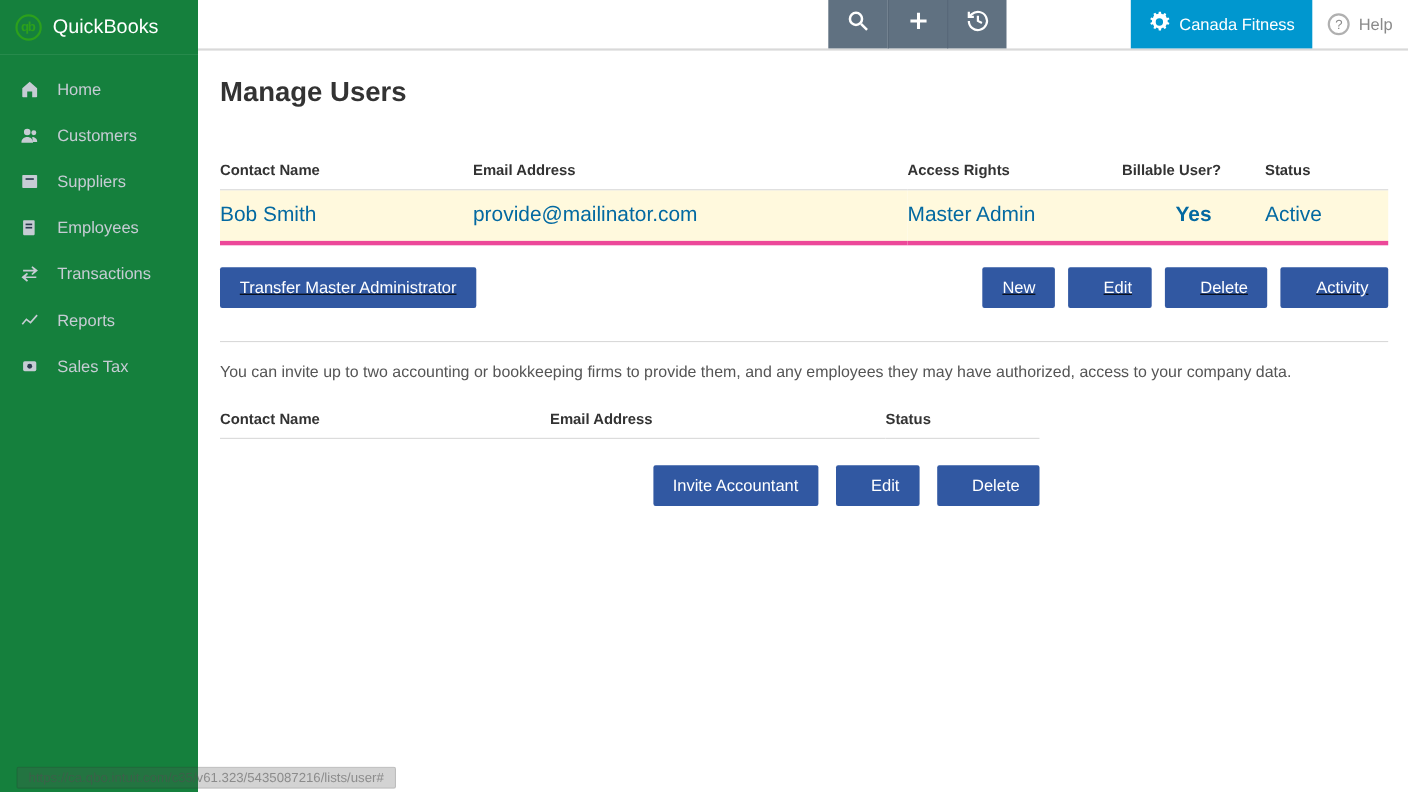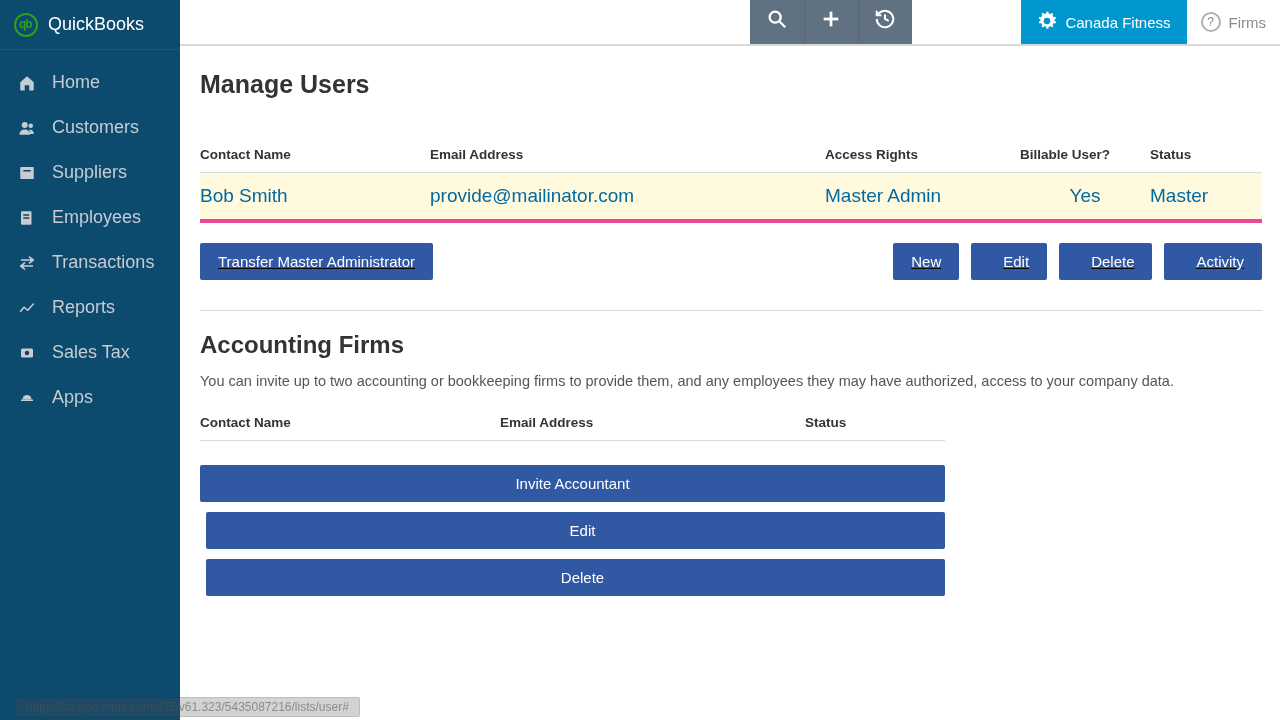--- a/index.html
+++ b/index.html
@@ -1,28 +1,28 @@
 <!DOCTYPE html>
 <html><head>
 <meta charset="utf-8">
 <style>
   * { box-sizing: border-box; margin: 0; padding: 0; }
   html, body { width: 1280px; height: 720px; font-family: "Helvetica Neue", Arial, sans-serif; overflow: hidden; background:#fff; }
   body { display: flex; }
 
   
-  .sidebar { width: 180px; height: 720px; background: #0c4a6e; color: #c6ccd4; display: flex; flex-direction: column; }
+  .sidebar { width: 180px; height: 720px; background: #15803d; color: #c6ccd4; display: flex; flex-direction: column; }
   .logo { height: 50px; display: flex; align-items: center; padding: 0 14px; border-bottom: 1px solid rgba(255,255,255,0.08); }
   .logo-mark { width: 24px; height: 24px; border: 2.5px solid #2ca01c; border-radius: 50%; position: relative; margin-right: 10px; }
   .logo-mark:before { content: "qb"; color: #2ca01c; font-weight: bold; font-size: 12px; position: absolute; left: 3px; top: 2px; letter-spacing: -1px; }
   .logo-text { color: #fff; font-size: 18px; font-weight: 400; }
   .nav { padding-top: 10px; }
   .nav-item { display: flex; align-items: center; padding: 12px 16px; cursor: pointer; color: #c6ccd4; }
   .nav-icon { width: 22px; height: 18px; margin-right: 14px; display: inline-flex; align-items: center; justify-content: center; color:#c6ccd4; }
-  .nav-label { font-size: 18px; }
+  .nav-label { font-size: 15px; }
 
   
   .main { flex: 1; height: 633px; display: flex; flex-direction: column; }
   .topbar { height: 46px; border-bottom: 2px solid #d9d9d9; display: flex; align-items: stretch; justify-content: space-between; }
   .tool-center { display: flex; margin: 0 auto; }
   .tool { width: 54px; background:#607181; color:#fff; display:flex; align-items:center; justify-content:center; border-left:1px solid #566677; cursor:pointer; font-size:22px; }
   .tool:first-child { border-left:none; }
   .top-right { display:flex; align-items:stretch; }
   .company-btn { background:#0097cf; color:#fff; display:flex; align-items:center; padding:0 16px; font-size:15px; cursor:pointer; gap:8px; }
   .help-btn { display:flex; align-items:center; padding:0 14px; gap:8px; color:#8a8a8a; cursor:pointer; font-size:15px; }
@@ -44,26 +44,26 @@
   .action-right { display:flex; gap:6px; }
 
   hr.divider { border: none; border-top: 1px solid #d9d9d9; margin-bottom: 20px; }
 
   h2.firms { font-size:24px; font-weight:bold; color:#333; margin-bottom:14px; }
   p.firms-desc { font-size:14.5px; color:#555; margin-bottom:18px; }
 
   table.firms { width: 745px; border-collapse: collapse; margin-bottom: 24px; }
   table.firms th { text-align: left; font-size:13.5px; color:#333; padding: 8px 0 10px 0; border-bottom: 1px solid #d9d9d9; font-weight:bold; }
 
-  .firms-actions { width: 745px; display:flex; justify-content:flex-end; gap:10px;flex-direction:column; }
+  .firms-actions { width: 745px; display:flex; justify-content:flex-end; gap:10px; }
 
   .col-name   { width: 230px; }
   .col-email  { width: 395px; }
   .col-access { width: 195px; }
-  .col-bill   { width: 130px; text-align:center; }
+  .col-bill   { width: 130px; text-align:center;font-weight:bold; }
   .col-status { width: auto; }
   th.col-bill, td.col-bill { text-align:center; }
 
   .firms .col-name  { width: 300px; }
   .firms .col-email { width: 305px; }
   .firms .col-status{ width: 140px; }
 
   .status-url { position:absolute; bottom:3px; left:15px; background:rgba(80,80,80,0.25); color:rgba(80,80,80,0.55); font-size:12px; padding:2px 10px; border:1px solid rgba(0,0,0,0.1); border-radius:2px; }
 </style>
 </head>
@@ -130,29 +130,20 @@
       <span class="nav-label">Reports</span>
     </div>
     <div class="nav-item">
       <span class="nav-icon">
         <svg viewBox="0 0 24 24" width="18" height="18" fill="currentColor">
             <rect x="4" y="6" width="16" height="12" rx="2"></rect>
             <circle cx="12" cy="12" r="3" fill="#2b3b4f"></circle>
           </svg>
       </span>
       <span class="nav-label">Sales Tax</span>
-    </div>
-    <div class="nav-item">
-      <span class="nav-icon">
-        <svg viewBox="0 0 24 24" width="18" height="18" fill="currentColor">
-            <path d="M6 14a6 6 0 1 1 12 0H6z"></path>
-            <path d="M4 14h16v2H4z"></path>
-          </svg>
-      </span>
-      <span class="nav-label">Apps</span>
     </div>
   </nav>
 </aside>
 
 <div class="main">
 
   <div class="topbar">
     <div style="width:460px"></div>
     <div class="tool-center">
       <div class="tool">
@@ -185,21 +176,21 @@
       <div class="company-btn">
         <span class="gear-icon">
           <svg viewBox="0 0 24 24">
               <path d="M12 8a4 4 0 1 0 0 8 4 4 0 0 0 0-8zm9 4l2 1-1 2-2-.5a8 8 0 0 1-1.2 2l.7 2-2 1-1.4-1.6A8 8 0 0 1 14 19l-.3 2.2h-2.4L11 19a8 8 0 0 1-2.1-.9L7.5 19.7l-2-1 .7-2A8 8 0 0 1 5 14.5l-2 .5-1-2 2-1a8 8 0 0 1 0-2l-2-1 1-2 2 .5A8 8 0 0 1 6.2 5l-.7-2 2-1L9 3.6A8 8 0 0 1 11 3l.3-2.2h2.4L14 3a8 8 0 0 1 2.1.9L17.5 2.3l2 1-.7 2A8 8 0 0 1 20 7.5l2-.5 1 2-2 1a8 8 0 0 1 0 2z"></path>
             </svg>
         </span>
         <span>Canada Fitness</span>
       </div>
       <div class="help-btn">
         <span class="help-circle">?</span>
-        <span>Firms</span>
+        <span>Help</span>
       </div>
     </div>
   </div>
 
   <div class="content">
     <h1>Manage Users</h1>
 
     <table class="users">
       <thead>
         <tr>
@@ -209,38 +200,37 @@
           <th class="col-bill">Billable User?</th>
           <th class="col-status">Status</th>
         </tr>
       </thead>
       <tbody>
         <tr class="selected">
           <td class="col-name">Bob Smith</td>
           <td class="col-email">provide@mailinator.com</td>
           <td class="col-access">Master Admin</td>
           <td class="col-bill">Yes</td>
-          <td class="col-status">Master</td>
+          <td class="col-status">Active</td>
         </tr>
       </tbody>
     </table>
 
     <div class="action-row">
       <button class="btn">Transfer Master Administrator</button>
       <div class="action-right">
         <button class="btn">New</button>
         <button class="btn">Edit</button>
         <button class="btn">Delete</button>
         <button class="btn">Activity</button>
       </div>
     </div>
 
     <hr class="divider">
 
-    <h2 class="firms">Accounting Firms</h2>
     <p class="firms-desc">You can invite up to two accounting or bookkeeping firms to provide them, and any employees they may have authorized, access to your company data.</p>
 
     <table class="firms">
       <thead>
         <tr>
           <th class="col-name">Contact Name</th>
           <th class="col-email">Email Address</th>
           <th class="col-status">Status</th>
         </tr>
       </thead>

